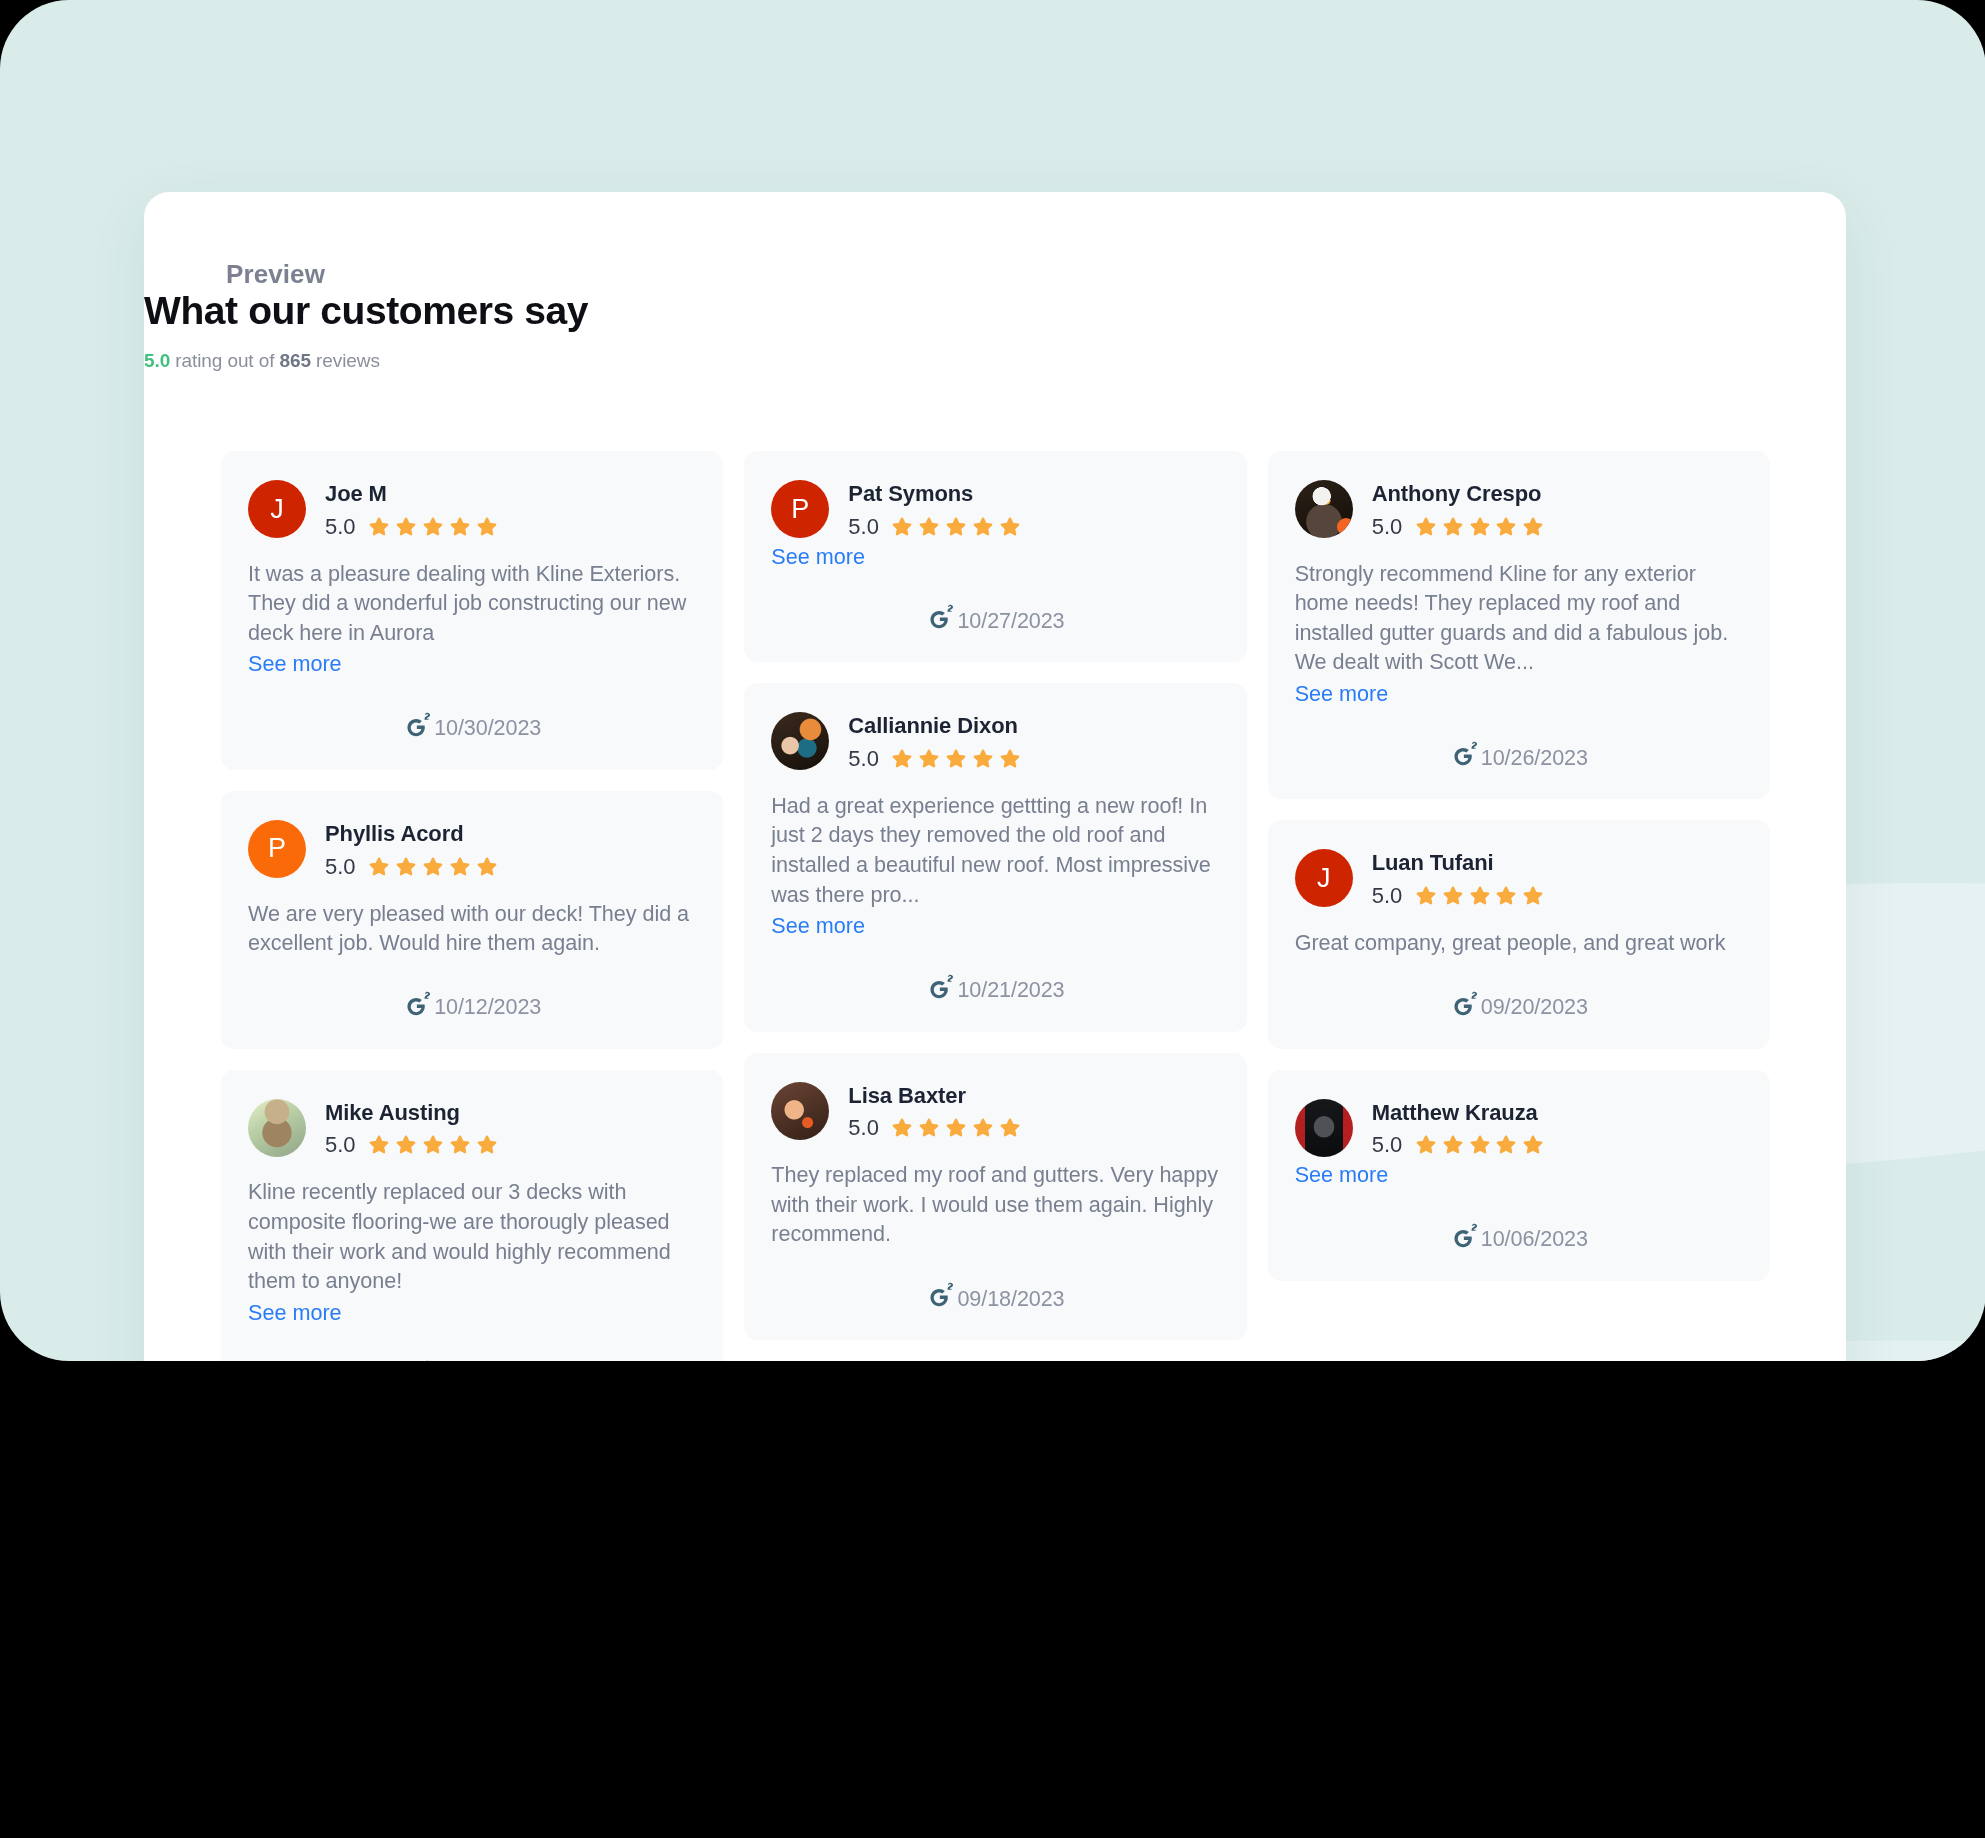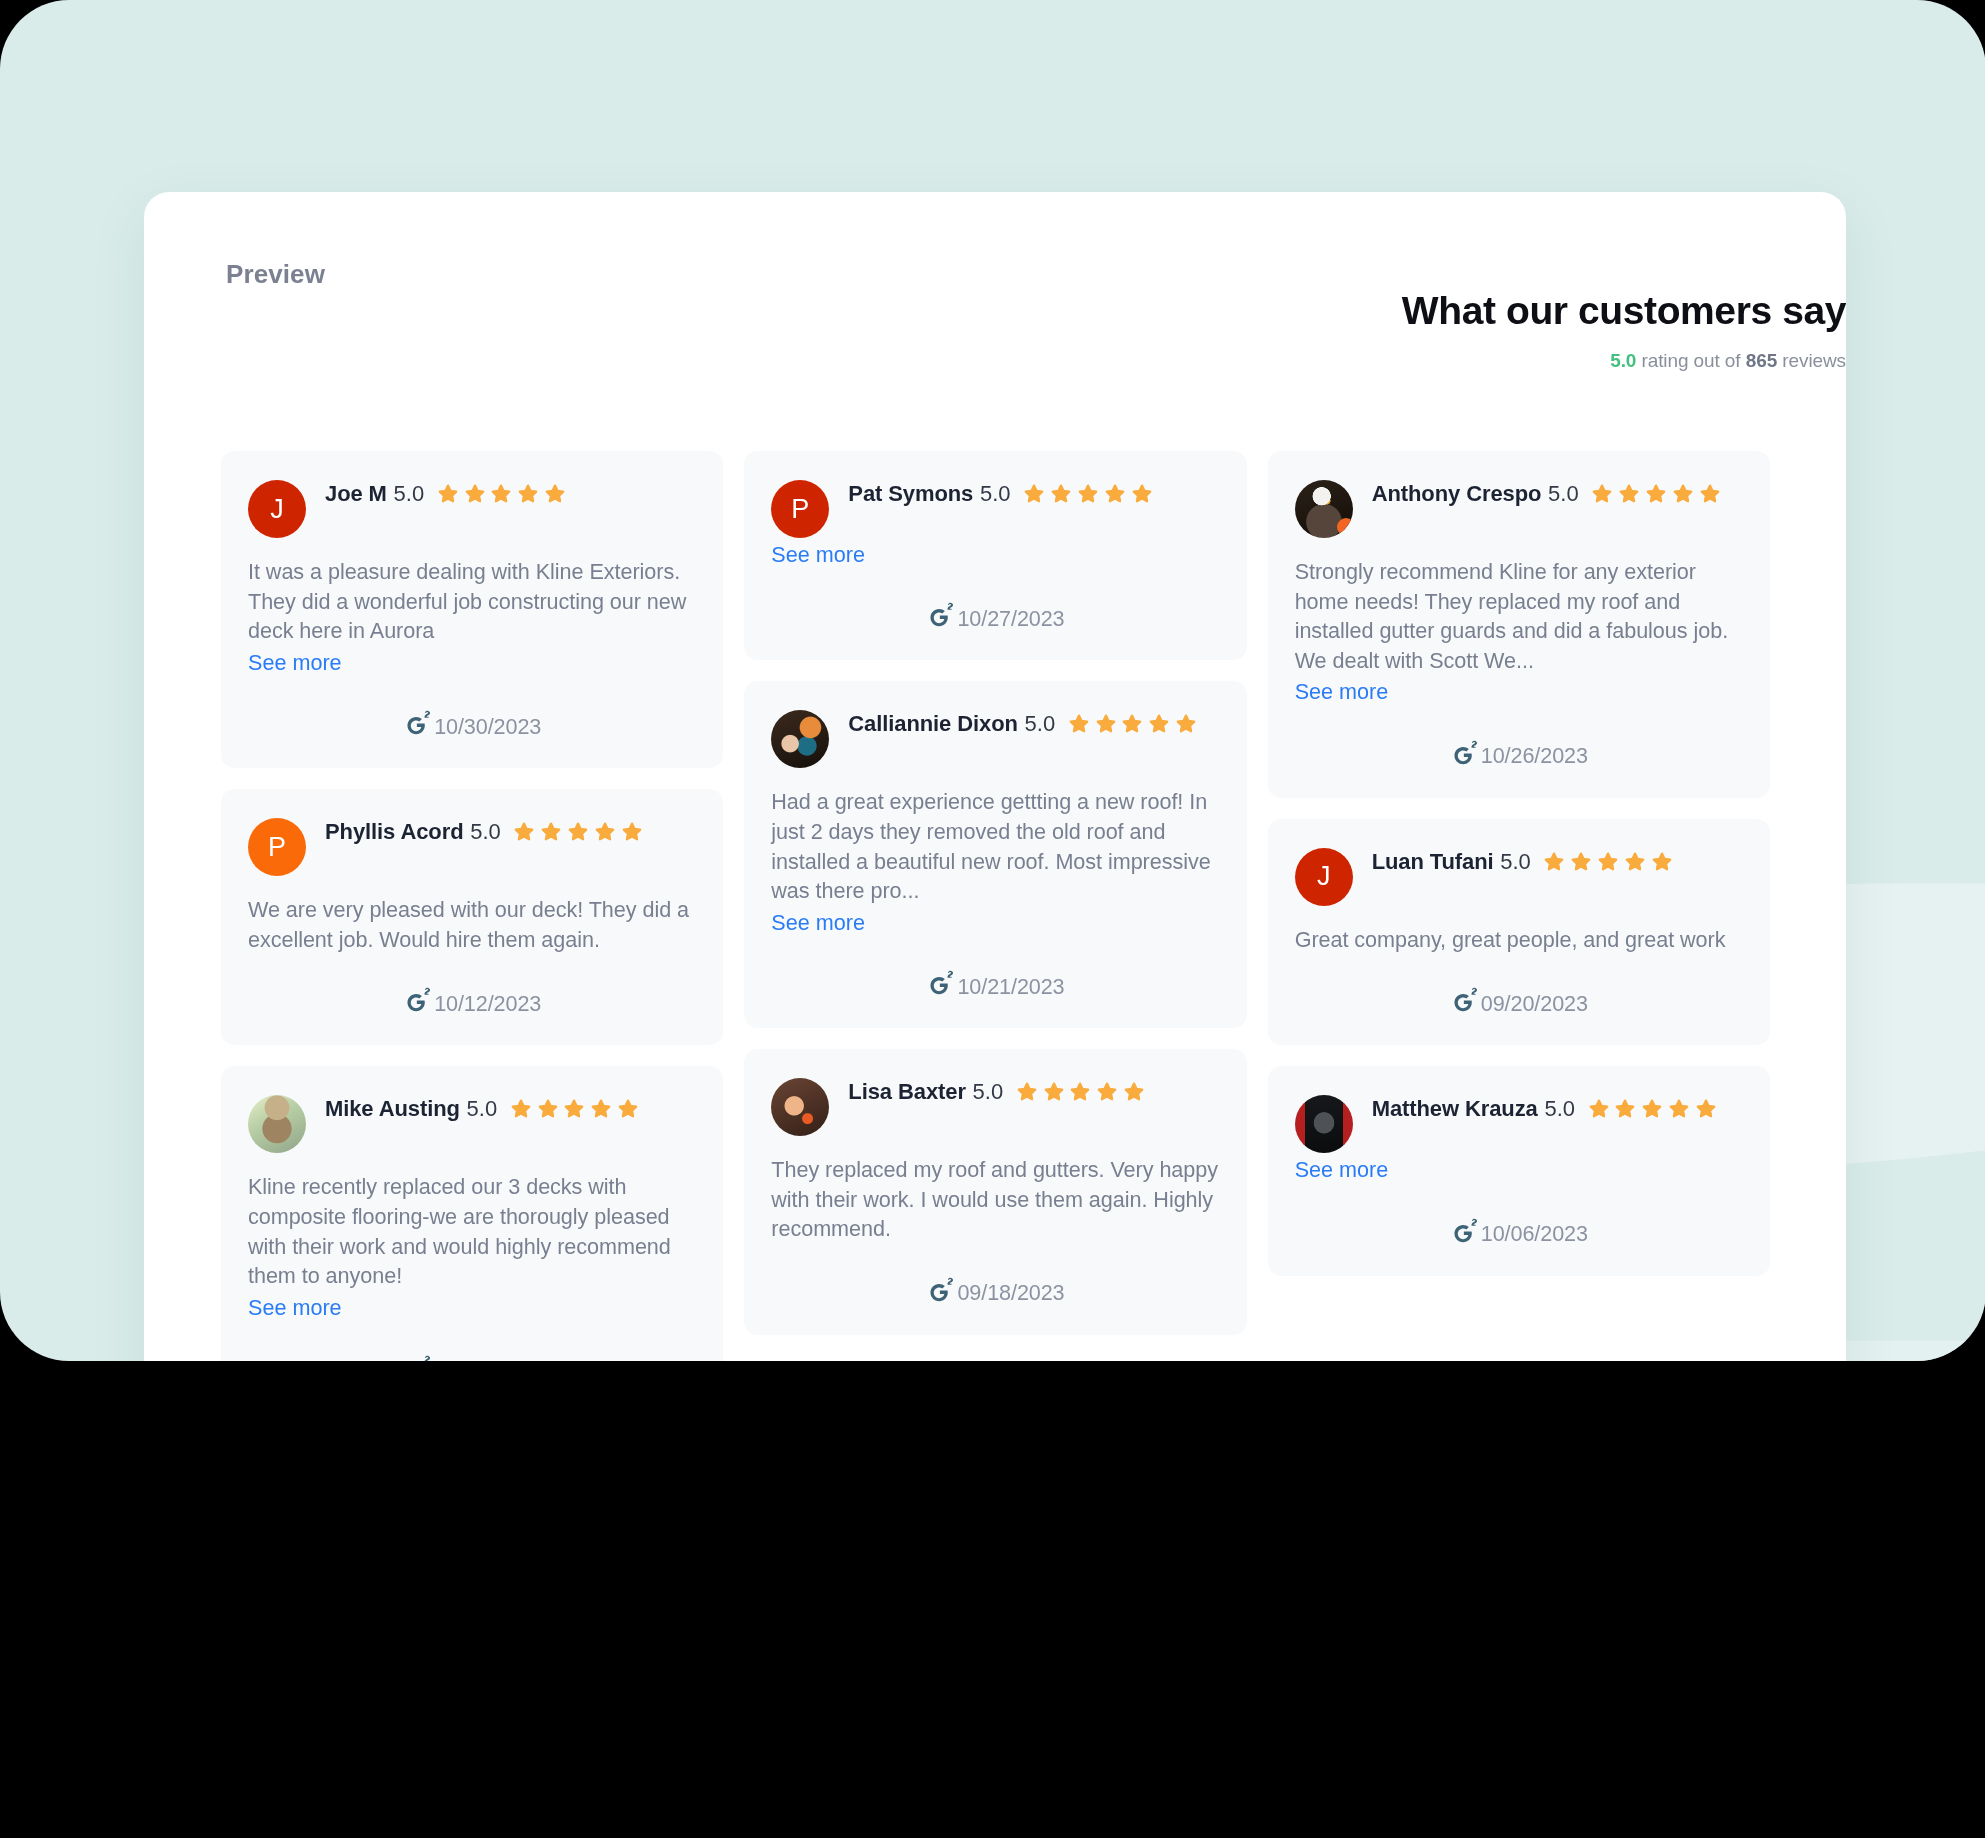--- a/index.html
+++ b/index.html
@@ -71,21 +71,21 @@
     font-weight: 700;
     color: #7b8191;
     letter-spacing: 0.1px;
   }
 
   
   .header {
     position: absolute;
     left: 0; right: 0;
     top: 96px;
-    text-align: right;
+    text-align: left;
   }
   .header h1 {
     font-size: 39px;
     font-weight: 700;
     color: #0d0f14;
     letter-spacing: -0.4px;
     line-height: 1.2;
   }
   .header .subtitle {
     margin-top: 15.4px;
@@ -186,21 +186,21 @@
   }
 
   .avatar .badge {
     position: absolute;
     right: -1.9px; bottom: 1.9px;
     width: 18px; height: 18px;
     border-radius: 50%;
     background: #f26522;
   }
 
-  .head-text { display: flex; flex-direction: row; gap: 6.7px; padding-top: 1px; }
+  .head-text { display: flex; flex-direction: column; gap: 6.7px; padding-top: 1px; }
   .reviewer-name {
     font-size: 22px;
     font-weight: 700;
     color: #1c2434;
     letter-spacing: -0.1px;
   }
   .rating-row {
     display: flex;
     align-items: center;
     gap: 11.5px;

